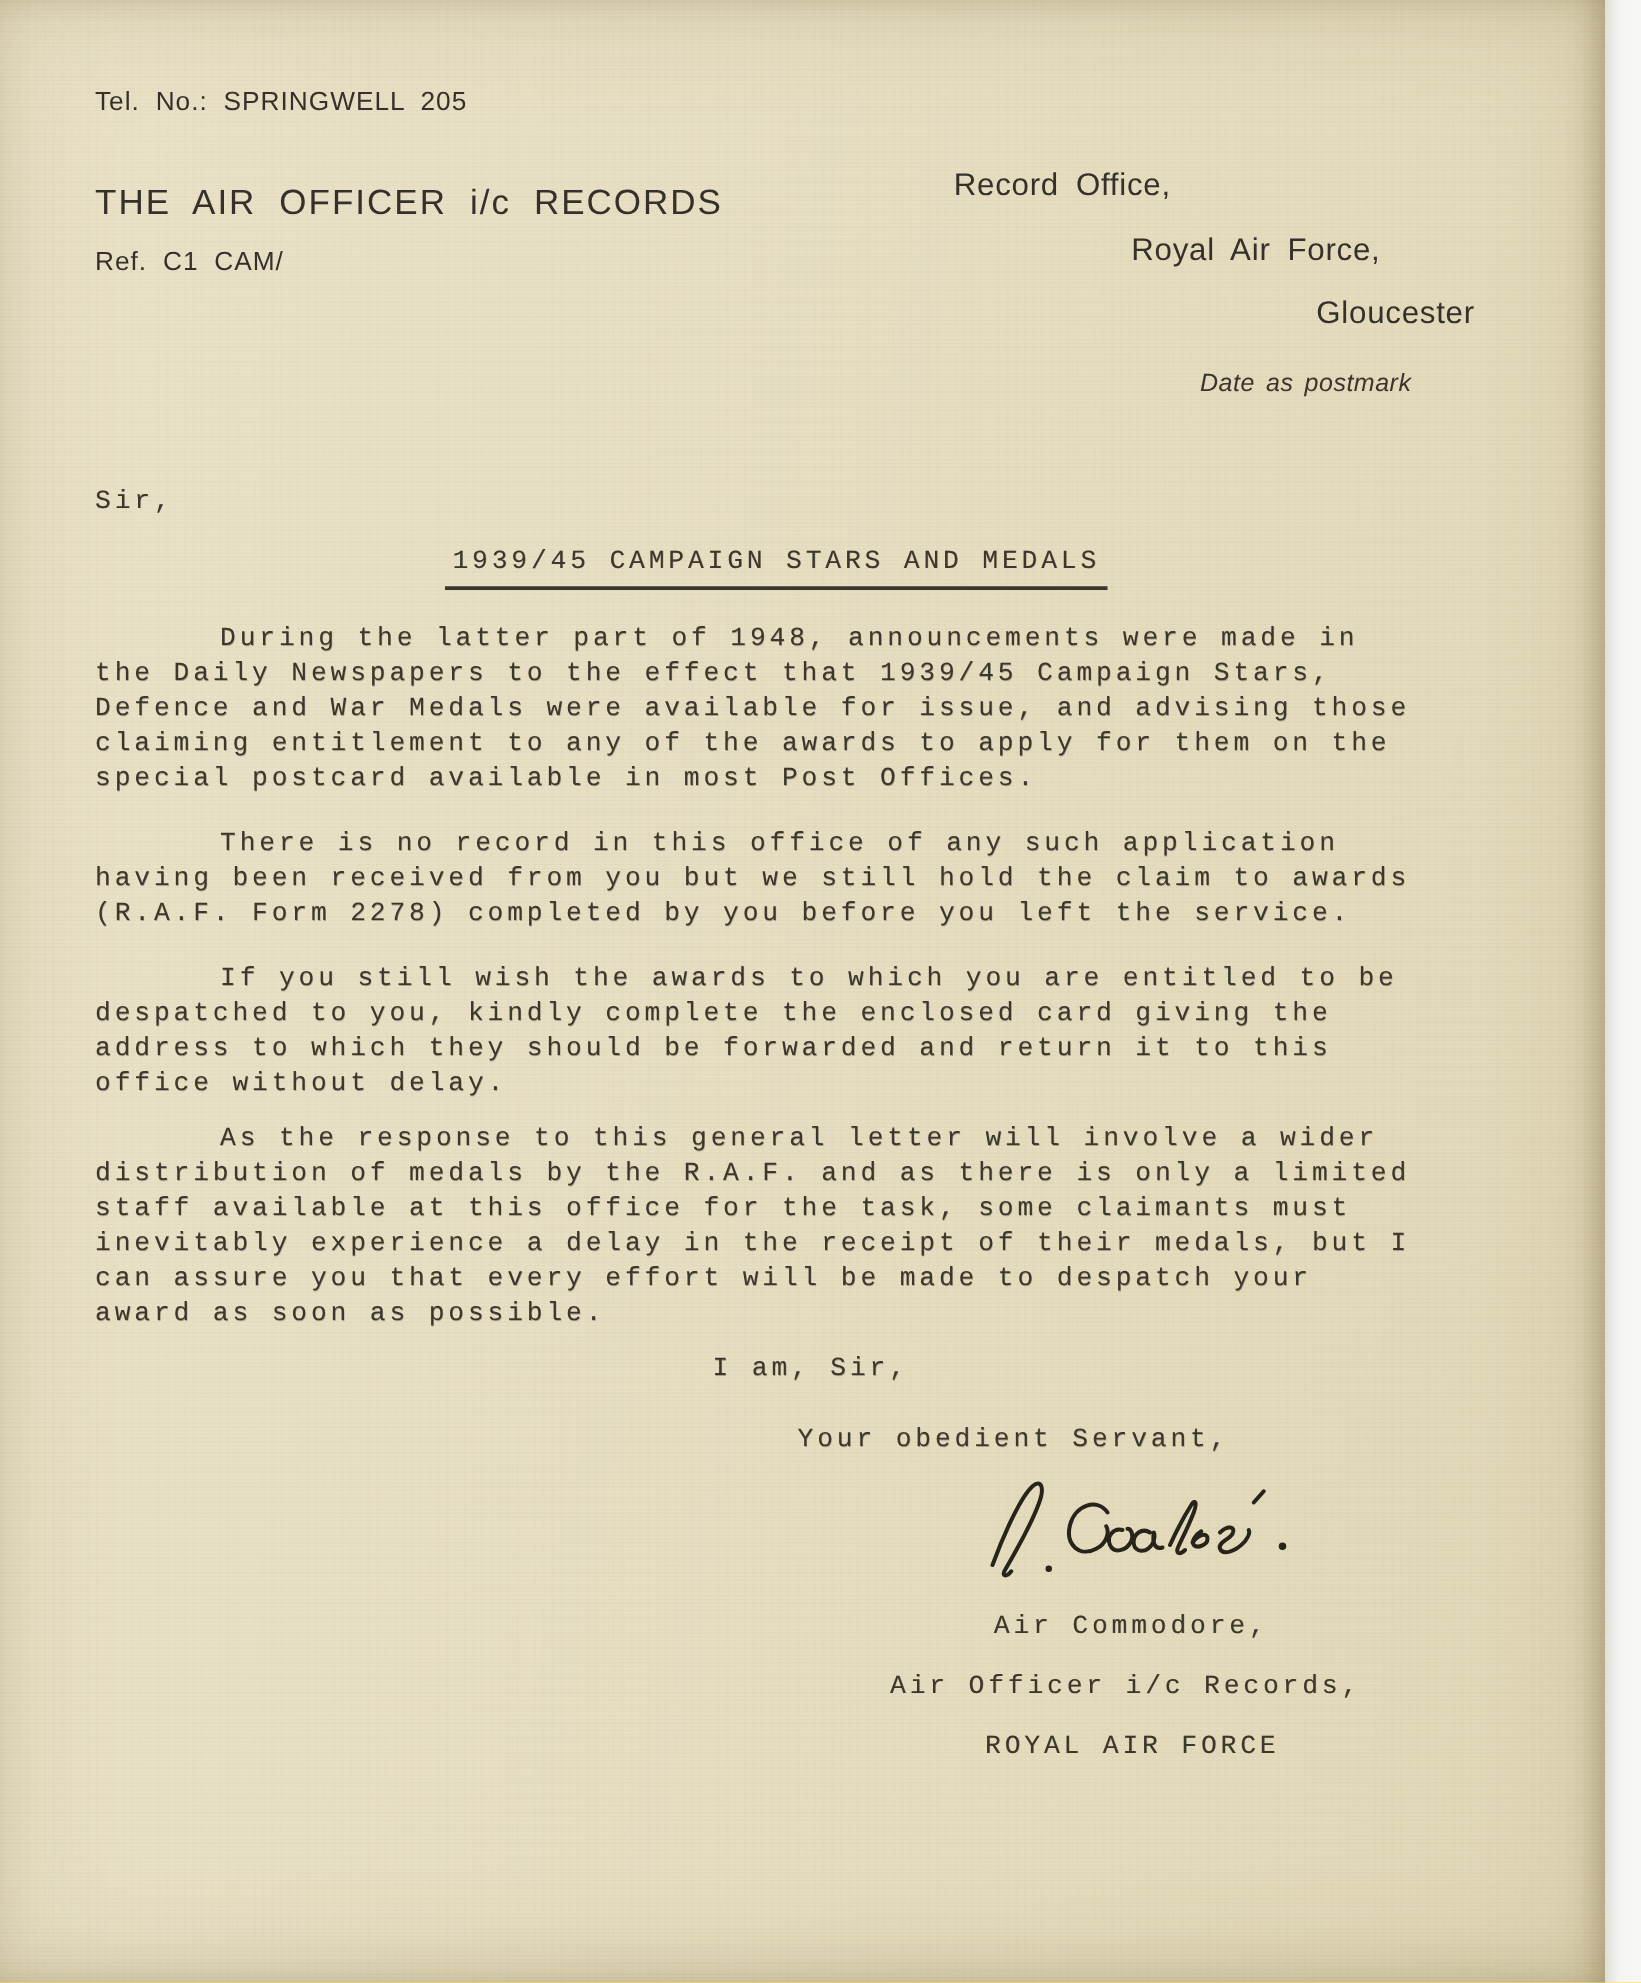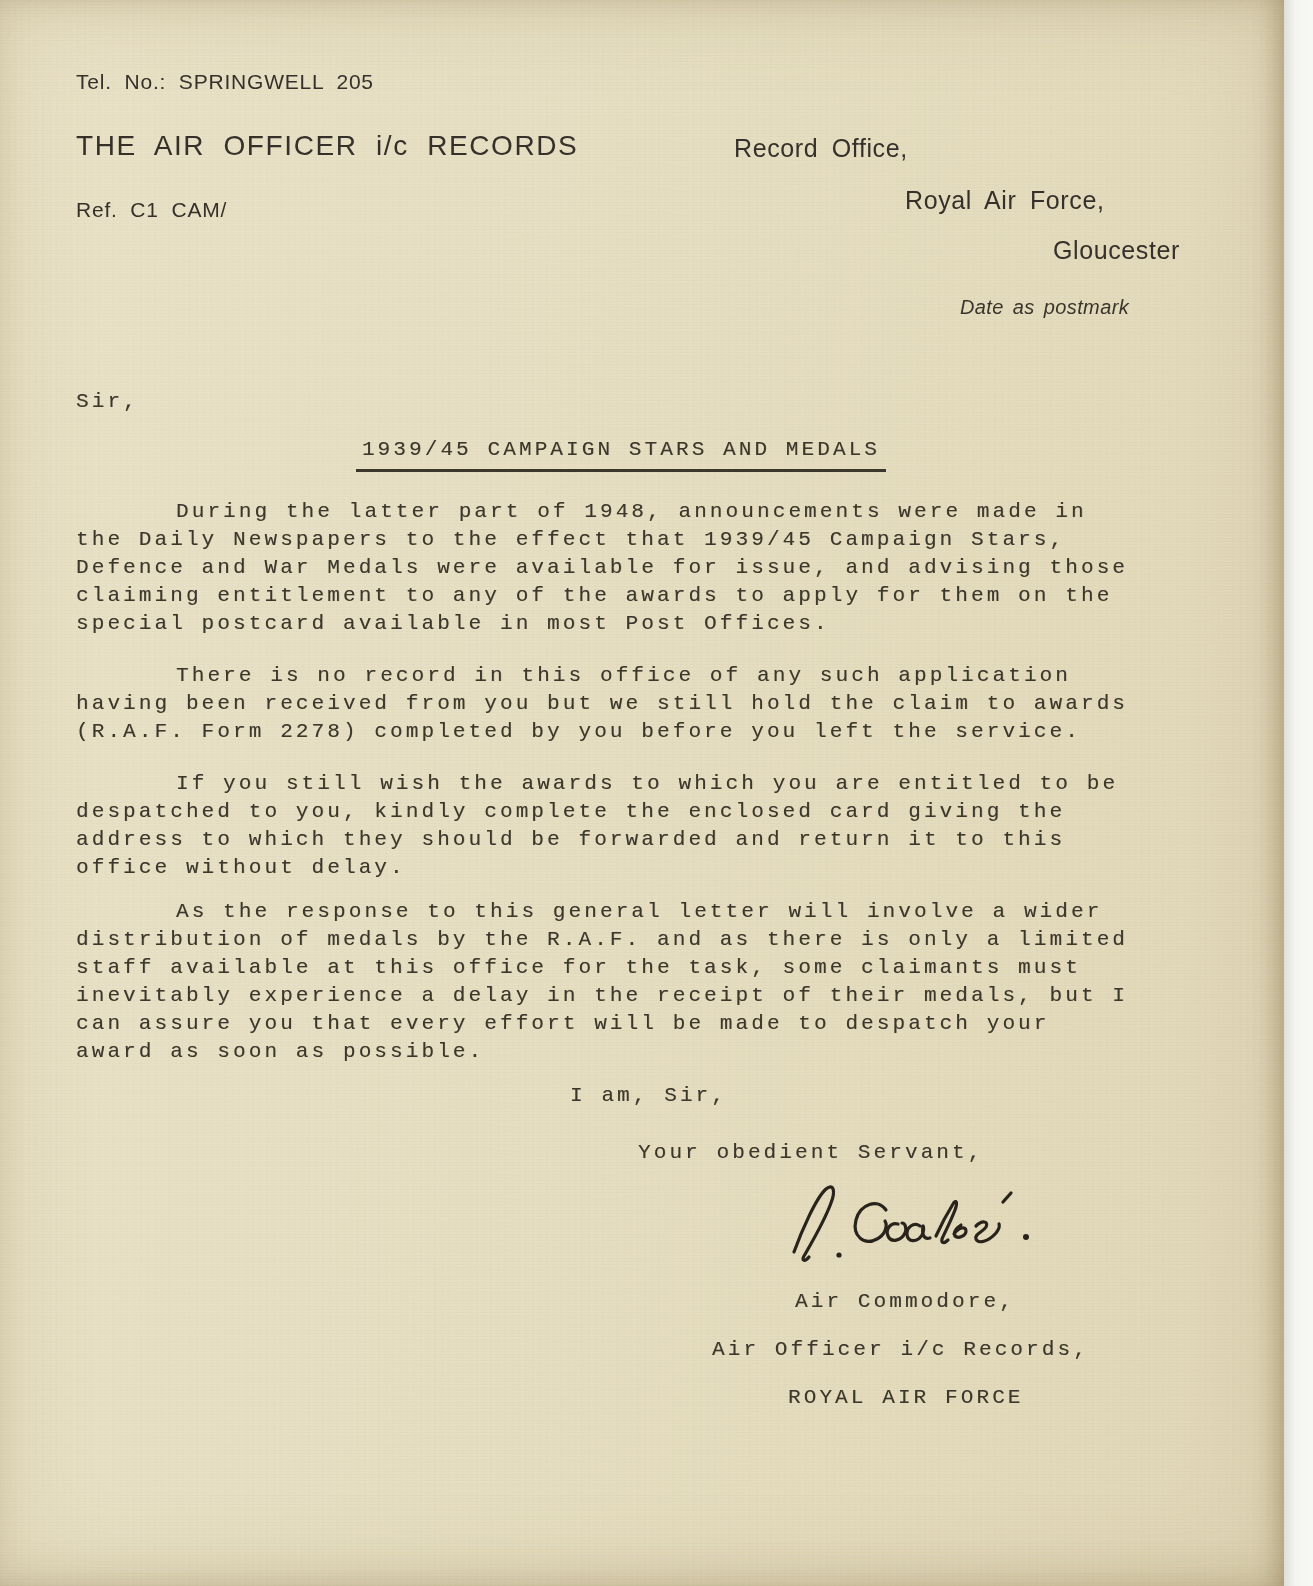--- a/index.html
+++ b/index.html
@@ -37,21 +37,21 @@
   .crease {
     position: absolute; left: 0; width: 1284px; pointer-events: none;
   }
   .crease.c1 { top: 318; height: 14; background: linear-gradient(to bottom, transparent, rgba(110,90,50,0.07) 50%, rgba(255,255,248,0.18) 65%, transparent); }
   .crease.c2 { top: 420; height: 24; background: linear-gradient(to bottom, transparent, rgba(105,85,48,0.12) 45%, rgba(255,255,248,0.30) 58%, transparent); }
   .crease.c3 { top: 1030; height: 22; background: linear-gradient(to bottom, transparent, rgba(105,85,48,0.10) 45%, rgba(255,255,248,0.26) 58%, transparent); }
   .crease.c4 { top: 1512; height: 16; background: linear-gradient(to bottom, transparent, rgba(105,85,48,0.08) 50%, rgba(255,255,248,0.18) 62%, transparent); }
 
   .t { position: absolute; color: #35312a; white-space: pre; }
   .head-sm { font-size: 21px; letter-spacing: 0.8px; word-spacing: 6px; }
-  .head-lg { font-size: 28px; letter-spacing: 1.6px; word-spacing: 9px; }
+  .head-lg { font-size: 28px; letter-spacing: 1.6px; word-spacing: 9px; margin-top: 16px; }
   .addr   { font-size: 25px; letter-spacing: 0.6px; word-spacing: 6px; }
   .date-note { font-size: 20px; font-style: italic; letter-spacing: 0.4px; word-spacing: 3px; color: #3a352c; }
 
   .mono {
     font-family: "Liberation Mono", "DejaVu Sans Mono", monospace;
     font-size: 21px; line-height: 28px; letter-spacing: 3.1px;
     color: #3c372b;
     text-shadow: 0.4px 0.4px 0 rgba(60,55,43,0.35);
   }
   .para { text-indent: 100px; }
@@ -78,21 +78,21 @@
 
   <div class="crease c1"></div>
   <div class="crease c2"></div>
   <div class="crease c3"></div>
   <div class="crease c4"></div>
 
   <div class="t head-sm" style="left:76px; top:70px;">Tel. No.: SPRINGWELL 205</div>
   <div class="t head-lg" style="left:76px; top:130px;">THE AIR OFFICER i/c RECORDS</div>
   <div class="t head-sm" style="left:76px; top:198px;">Ref. C1 CAM/</div>
 
-  <div class="t addr" style="left:734px; top:134px;text-align:center;">Record Office,</div>
+  <div class="t addr" style="left:763px; top:134px;text-align:center;">Record Office,</div>
   <div class="t addr" style="left:905px; top:186px;">Royal Air Force,</div>
   <div class="t addr" style="left:1053px; top:236px;">Gloucester</div>
   <div class="t date-note" style="left:960px; top:296px;">Date as postmark</div>
 
   <div class="t mono" style="left:76px; top:388px;">Sir,</div>
 
   <div class="t mono subject-wrap">
     <span class="subject-inner">1939/45 CAMPAIGN STARS AND MEDALS</span>
   </div>
 

